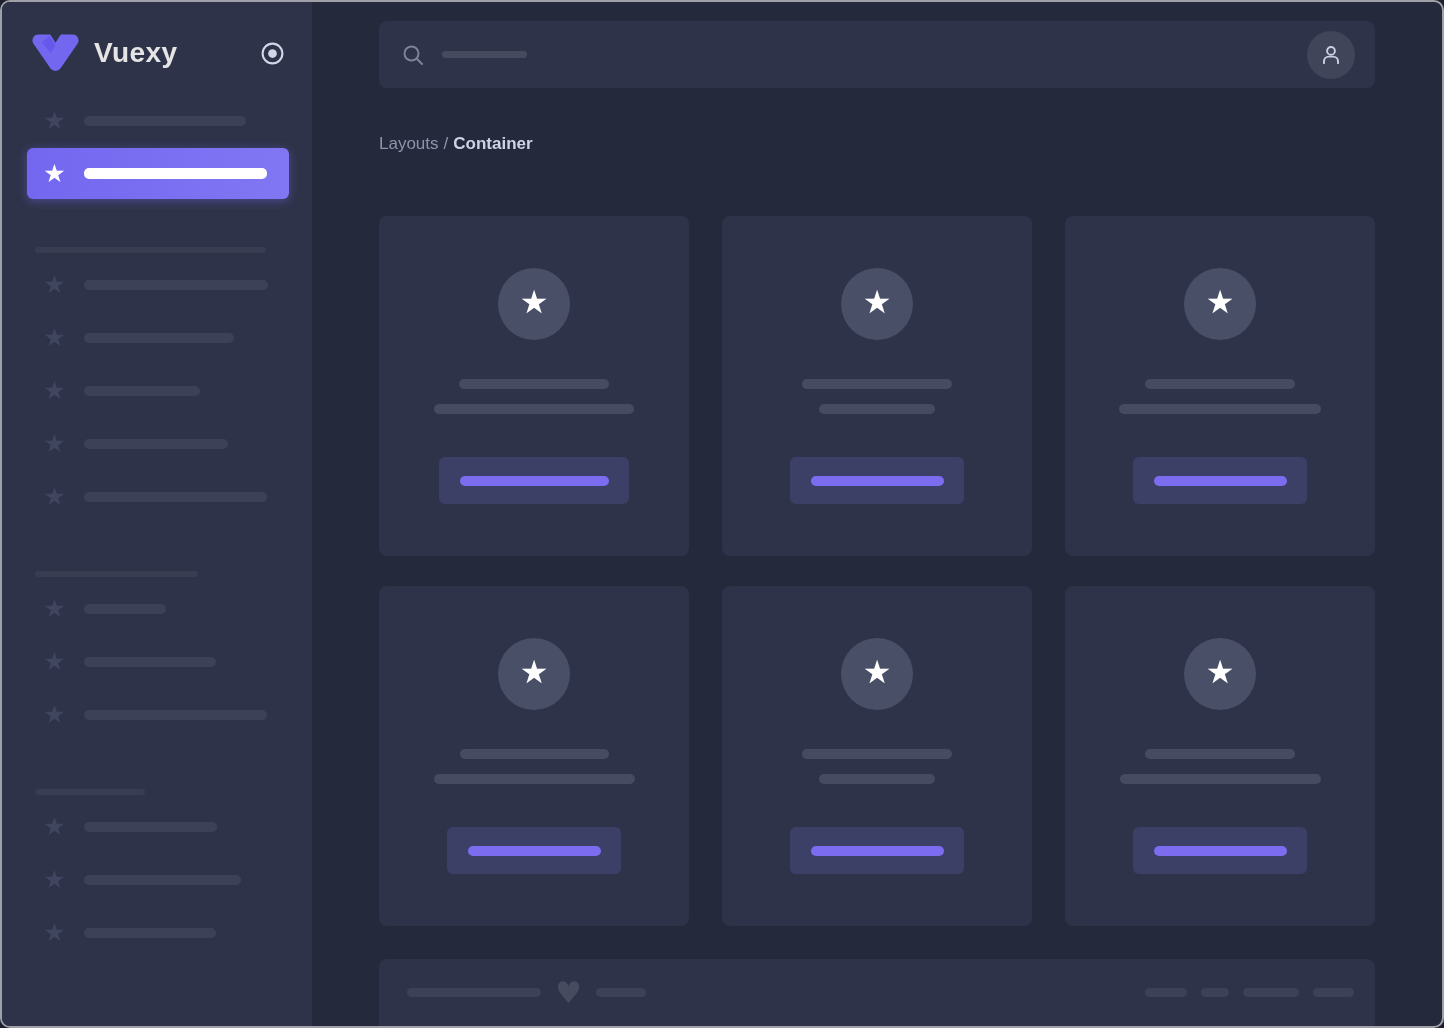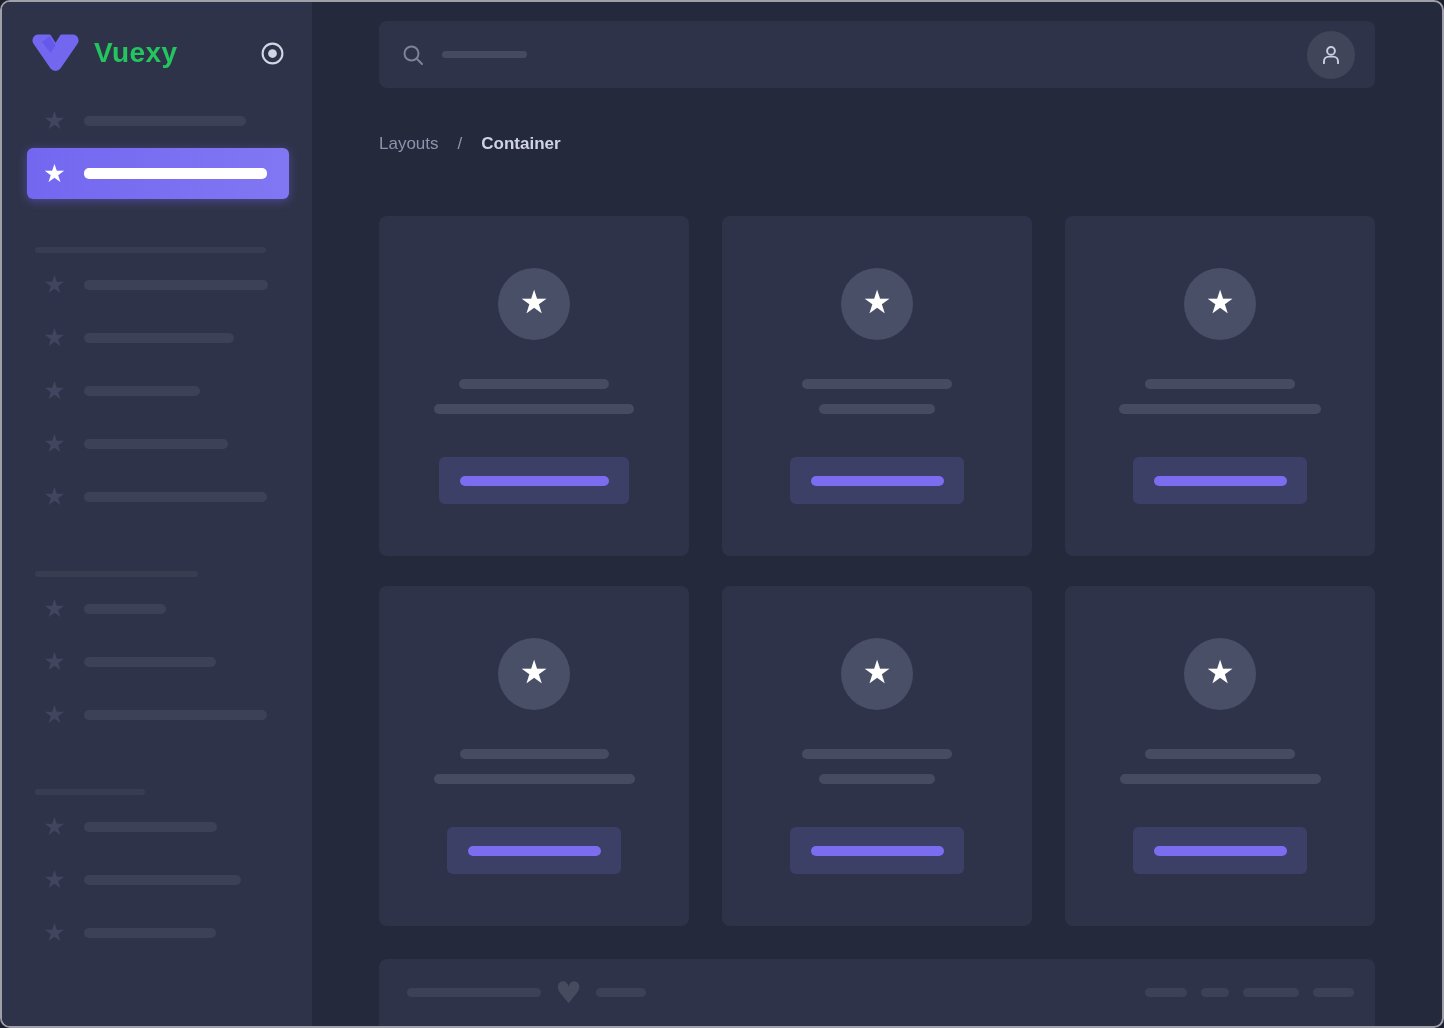--- a/index.html
+++ b/index.html
@@ -22,21 +22,21 @@
     width: 310px; min-width: 310px; height: 100%;
     background: var(--panel-bg, #2f3349);
     overflow: hidden;
   }
   .brand-row {
     display: flex; align-items: center;
     padding: 32px 27px 0 30px;
   }
   .logo { width: 47px; height: 38px; margin-right: 15px; display: inline-flex; }
   .brand-text {
-    font-size: 28px; font-weight: 700; color: #22c55e; letter-spacing: .4px;
+    font-size: 28px; font-weight: 700; color: #e5e5e5; letter-spacing: .4px;
   }
   .pin { margin-left: auto; display: inline-flex; cursor: pointer; }
 
   .menu { padding-top: 22px; }
   .menu-item {
     height: 53px; display: flex; align-items: center;
     padding-left: 40px; gap: 17px; cursor: pointer;
   }
   .star-icon {
     font-size: 25px; line-height: 1; color: #414660;
@@ -69,21 +69,21 @@
   }
   .search-ph { height: 7px; border-radius: 4px; background: #454a5e; margin-left: 17px; }
   .avatar {
     margin-left: auto; width: 48px; height: 48px; border-radius: 50%;
     background: #414559; display: flex; align-items: center; justify-content: center;
     cursor: pointer;
   }
 
   .breadcrumb {
     margin: 46px 67px 18px 67px; font-size: 17px; color: #8f93ab;
-    display: flex; gap: 19px; align-items: baseline;
+    display: flex; gap: 5px; align-items: baseline;
   }
   .breadcrumb .crumb-link { cursor: pointer; }
   .breadcrumb .current { color: #d0d3e4; font-weight: 700; }
 
   .grid {
     margin: 44px 67px 0 67px;
     display: grid; grid-template-columns: repeat(3, 1fr);
     gap: 30px 33px;
   }
   .card {

